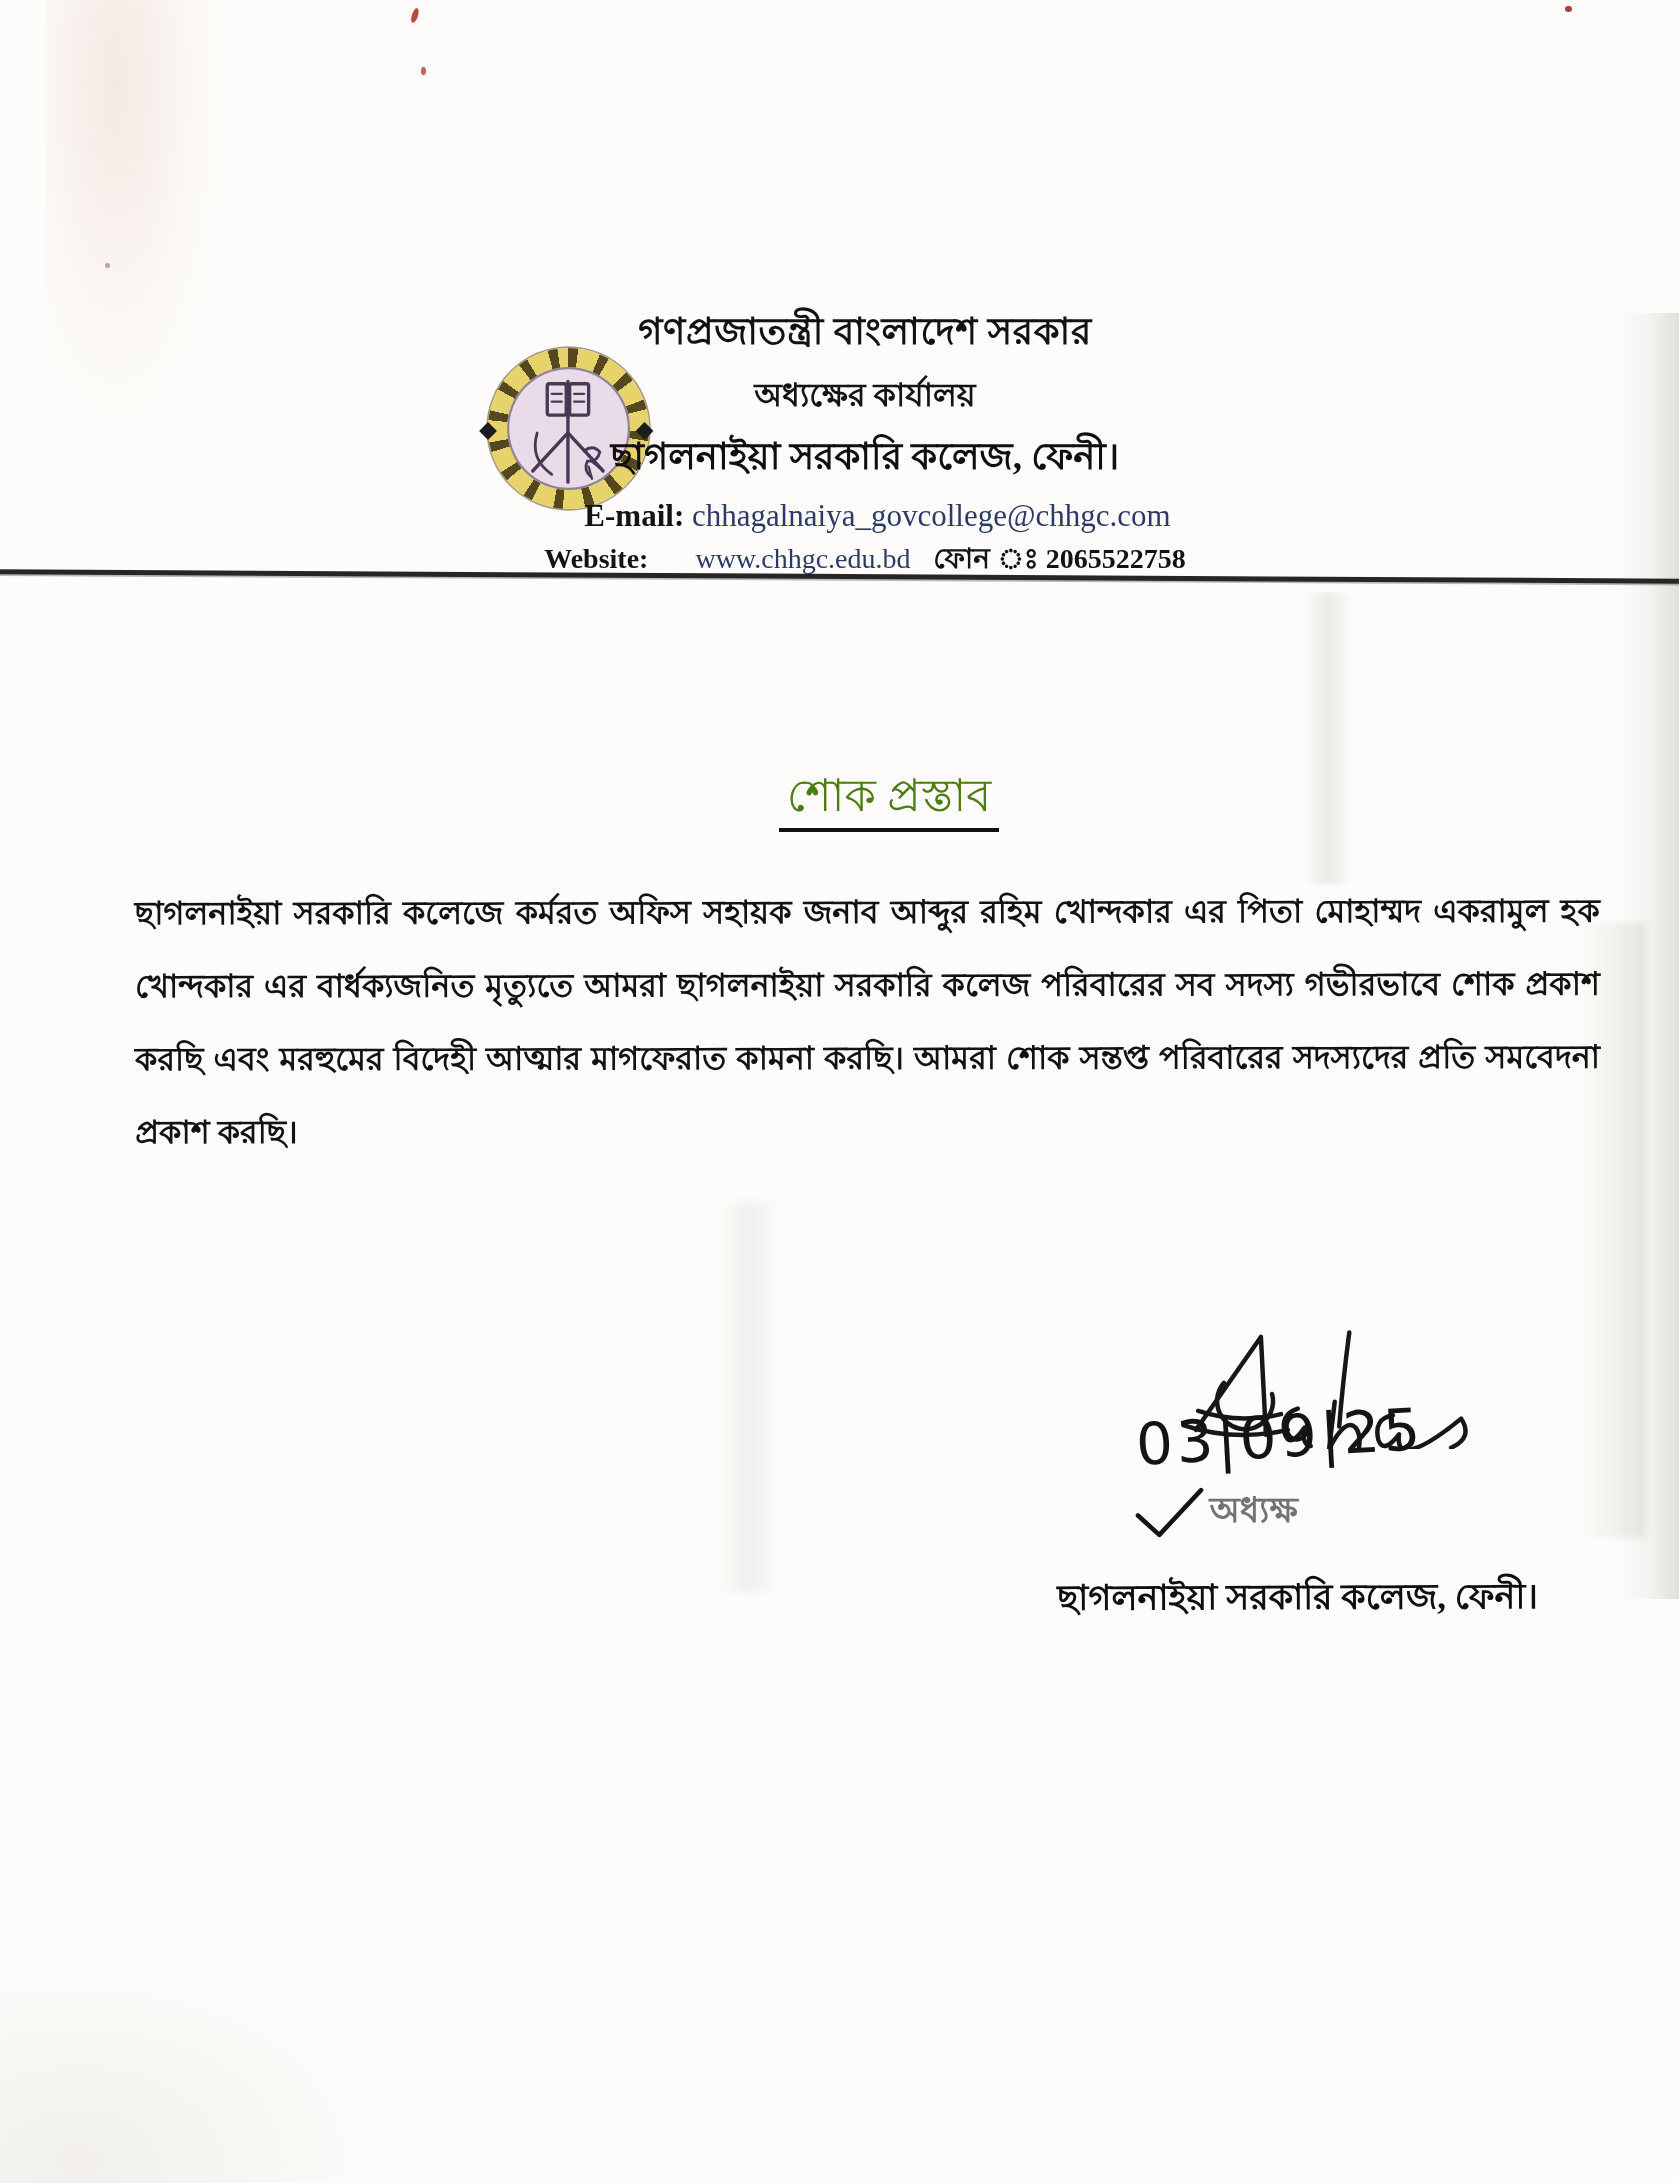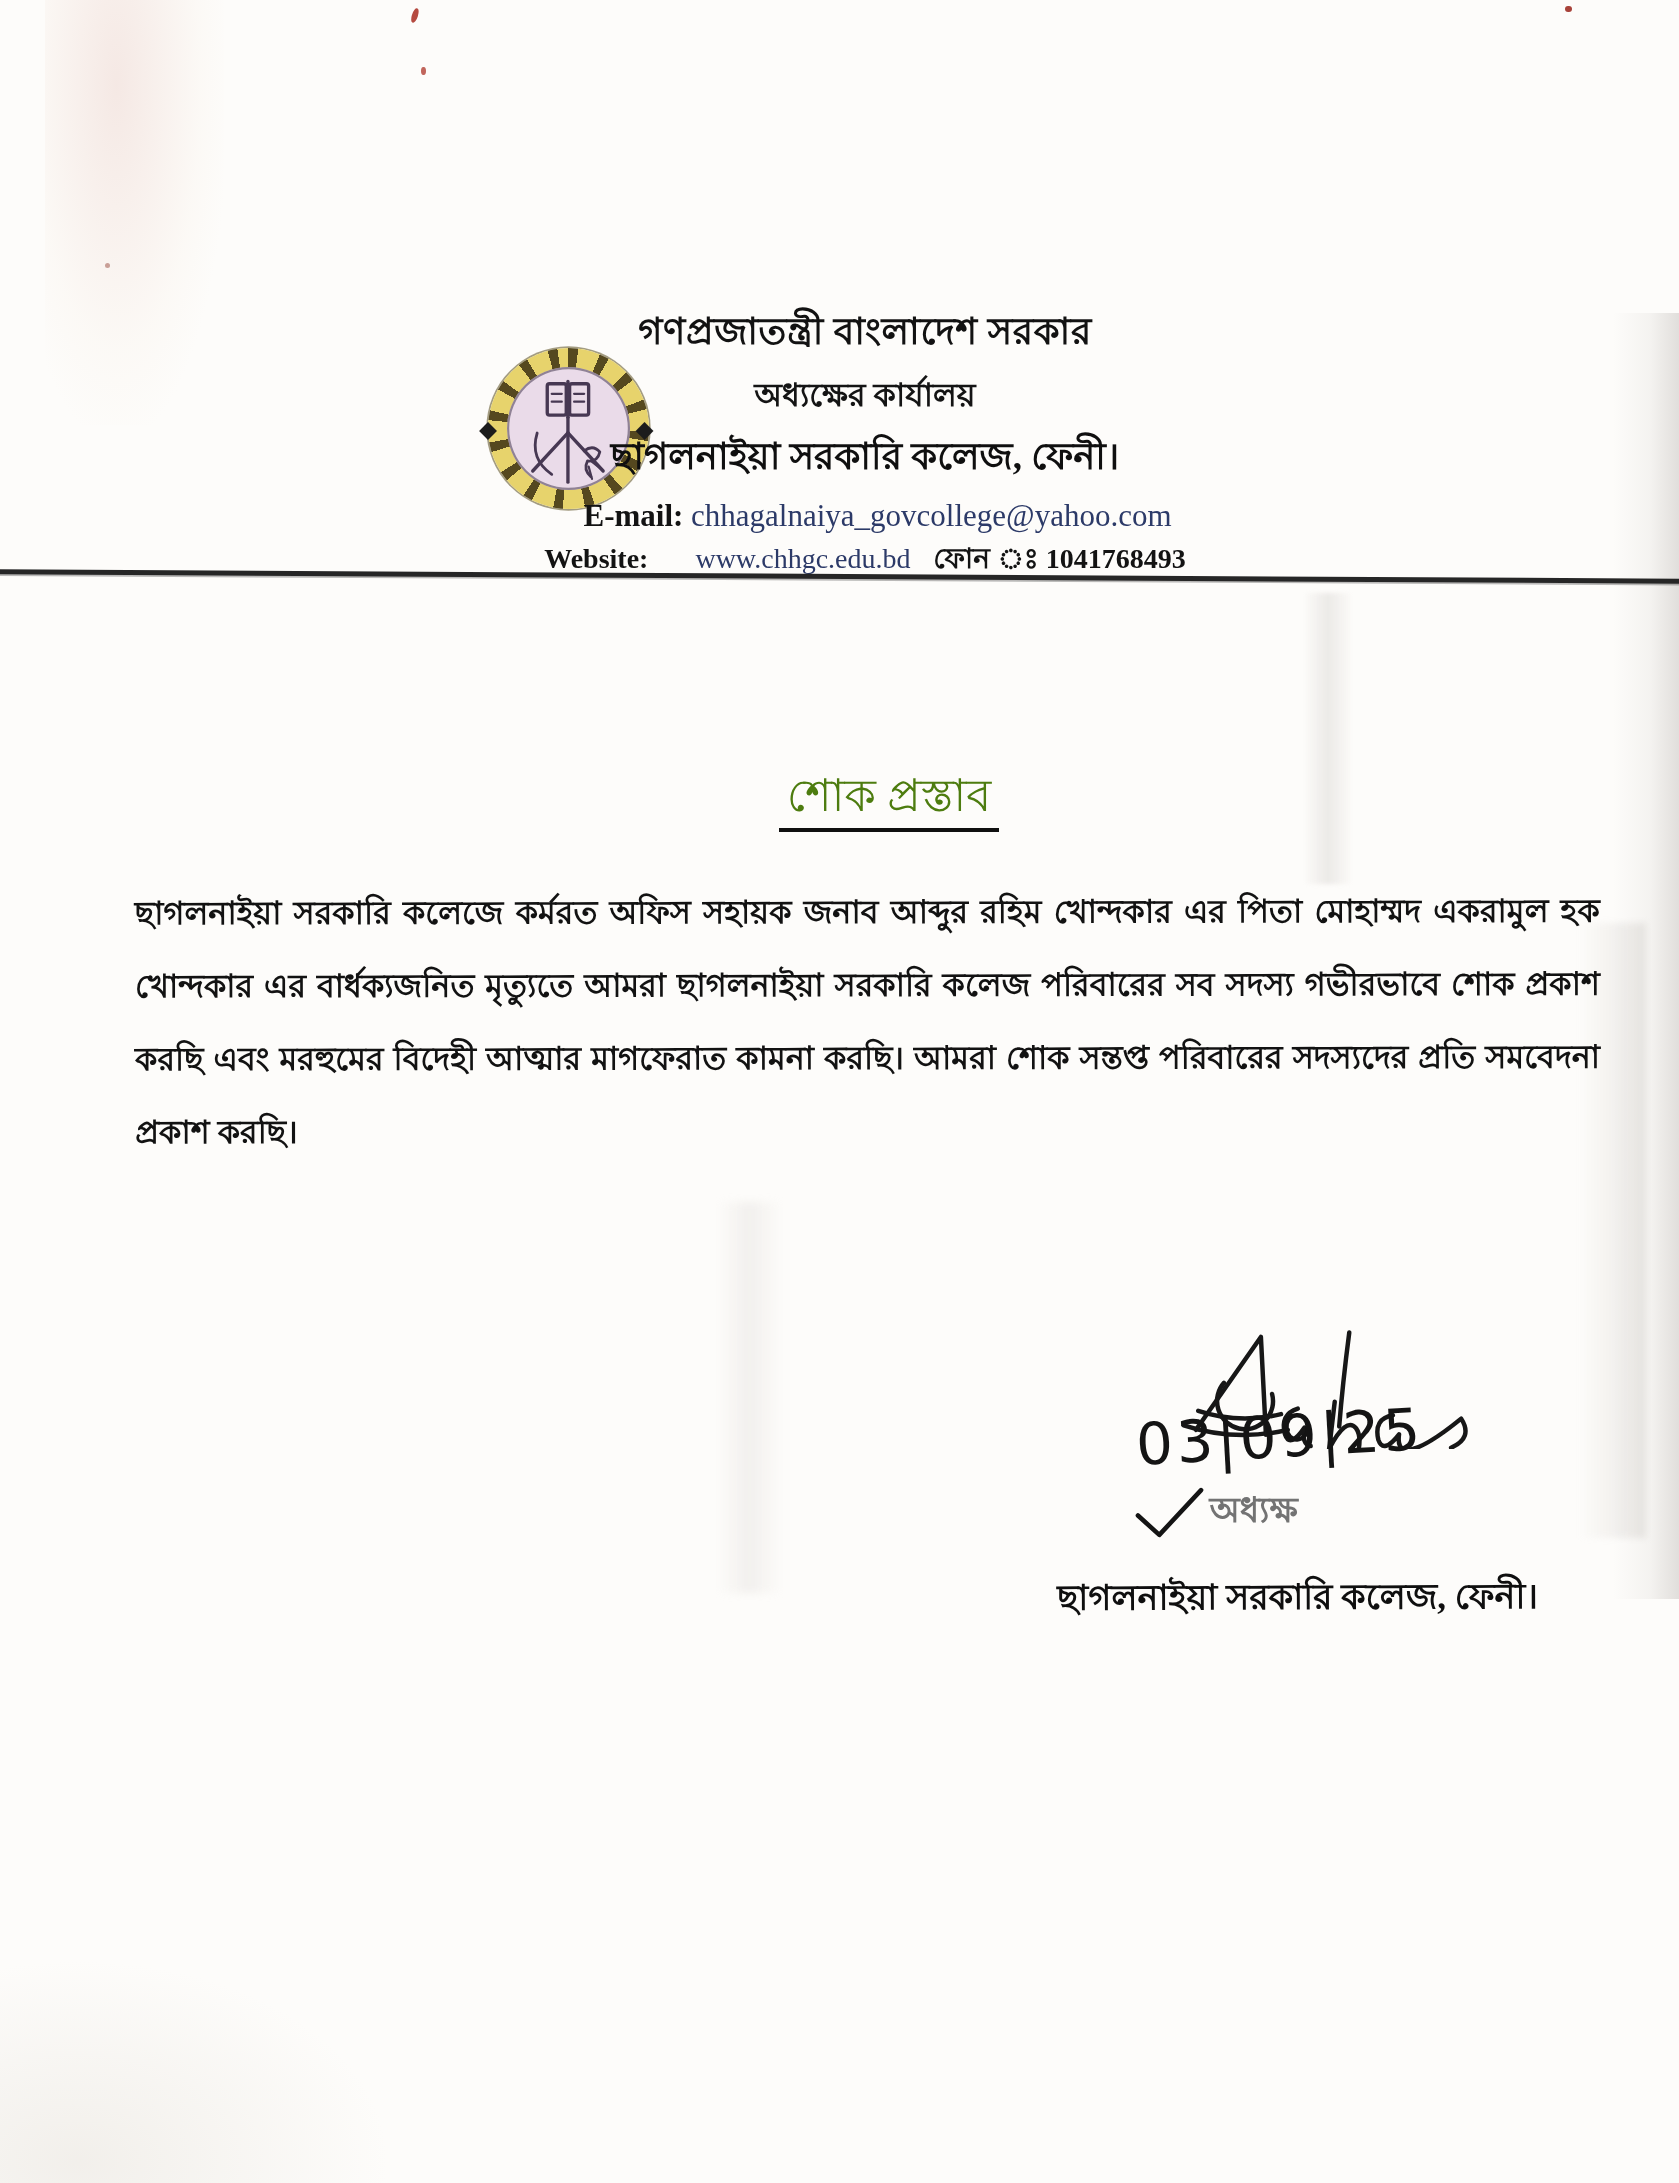--- a/index.html
+++ b/index.html
@@ -187,27 +187,27 @@
     <span class="logo-diamond left">◆</span>
     <span class="logo-diamond right">◆</span>
   </div>
 
   <div class="header-block">
     <div class="h-govt">গণপ্রজাতন্ত্রী বাংলাদেশ সরকার</div>
     <div class="h-office">অধ্যক্ষের কার্যালয়</div>
     <div class="h-college">ছাগলনাইয়া সরকারি কলেজ, ফেনী।</div>
     <div class="h-email">
       <span class="label">E-mail:</span>
-      <span class="value">chhagalnaiya_govcollege@yahoo.com</span>
+      <span class="value">chhagalnaiya_govcollege@chhgc.com</span>
     </div>
     <div class="h-web">
       <span class="label">Website:</span>
       <span class="value">www.chhgc.edu.bd</span>
       <span class="phone-label">ফোন ঃ</span>
-      <span class="phone-value">1041768493</span>
+      <span class="phone-value">2065522758</span>
     </div>
   </div>
 
   <div class="rule"></div>
 
 
   <div class="title-wrap">
     <span class="title">শোক প্রস্তাব</span>
   </div>
 

